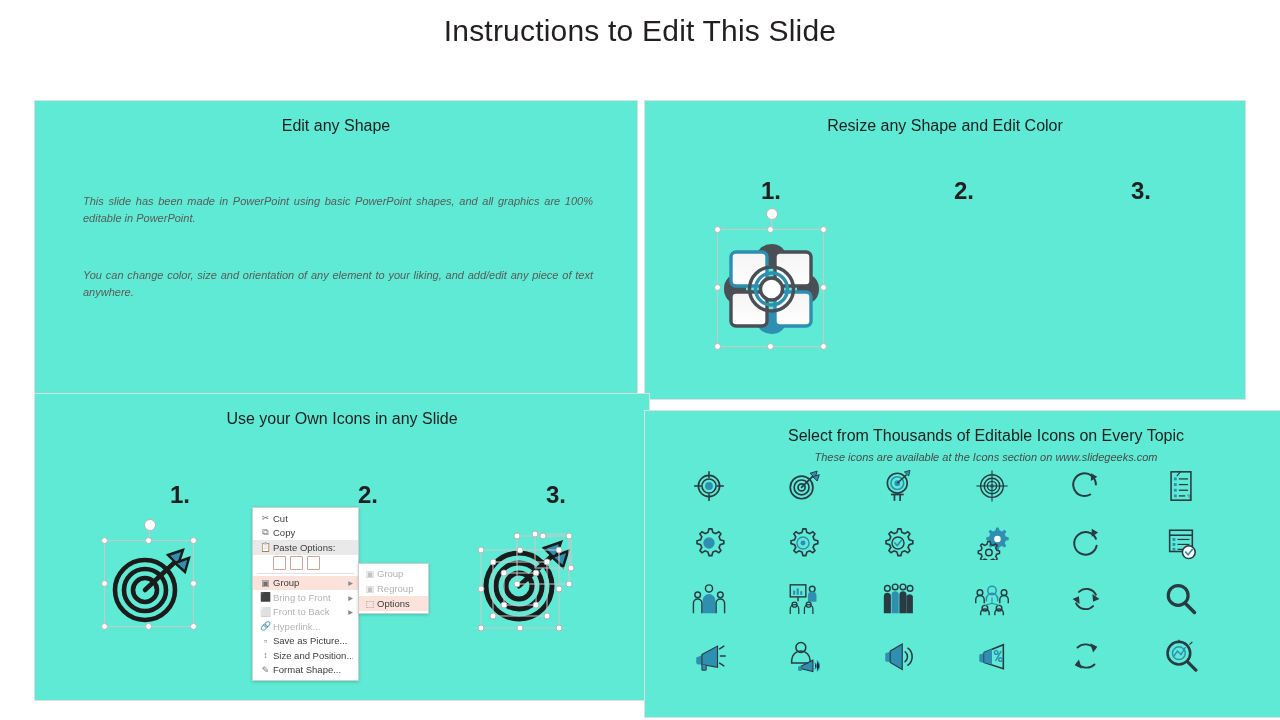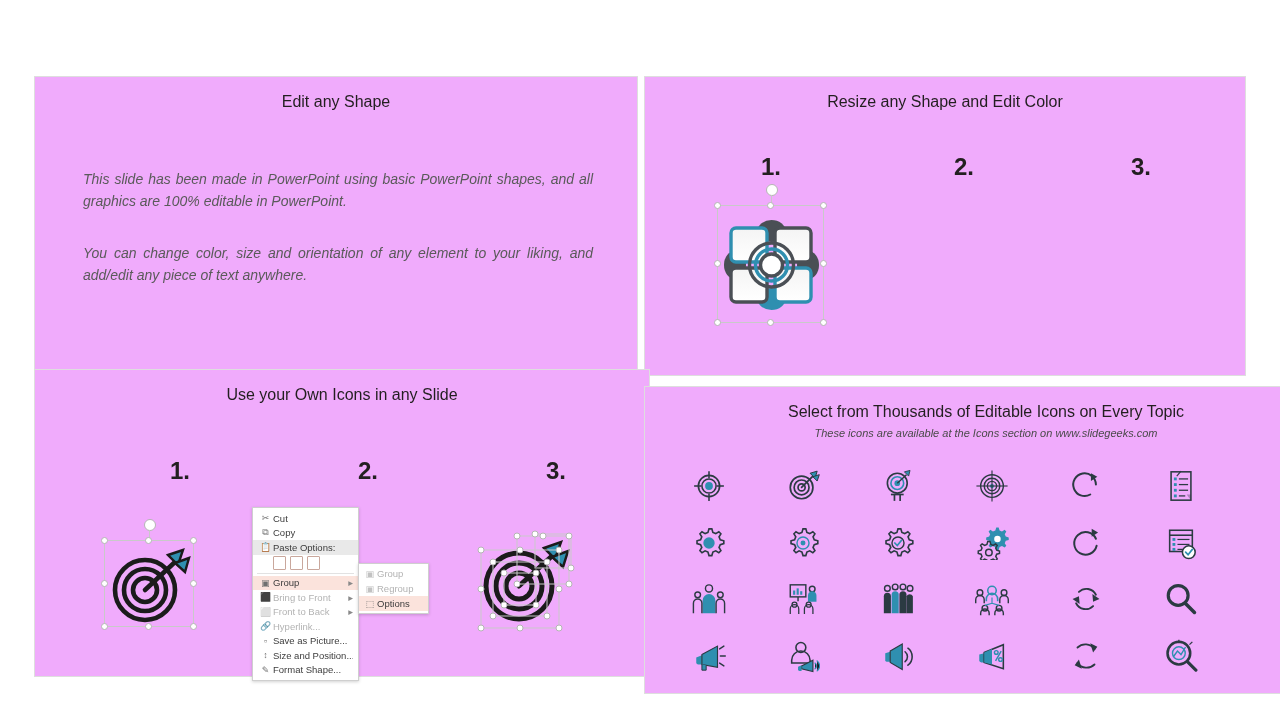--- a/index.html
+++ b/index.html
@@ -15,42 +15,43 @@
   .slide-title{
     position:absolute;left:0;top:14px;width:1280px;
     text-align:center;
     font-size:30px;font-weight:400;color:#231f20;
     letter-spacing:.2px;
   }
 
   
   .panel{
     position:absolute;
-    background:#f0abfc;
+    background:#5eead4;
     border:1px solid #dedede;
     box-sizing:border-box;
+    margin-top:24px;
   }
   #panel-tl{left:34px;  top:76px;  width:604px; height:300px;}
   #panel-tr{left:644px; top:76px;  width:602px; height:300px;padding-left:16px;}
   #panel-bl{left:34px;  top:369px; width:616px; height:308px;}
   #panel-br{left:644px; top:386px; width:684px; height:308px;}
 
   .panel-title{
     position:absolute;left:0;right:0;top:16px;
     text-align:center;font-size:16px;font-weight:400;color:#231f20;
   }
   .panel-sub{
     position:absolute;left:0;right:0;top:40px;
     text-align:center;font-size:11px;font-style:italic;color:#4a4a4a;
   }
 
   
   .body-copy{
     position:absolute;left:48px;right:44px;
-    font-size:14px;font-style:italic;color:#5a5a5a;
+    font-size:11px;font-style:italic;color:#5a5a5a;
     line-height:1.55;text-align:justify;
   }
   #copy-1{top:92px;}
   #copy-2{top:166px;}
 
   
   .step-num{
     position:absolute;font-size:24px;font-weight:bold;color:#231f20;
     text-align:center;width:60px;
   }
@@ -117,20 +118,21 @@
   .gi{display:flex;align-items:center;justify-content:center;}
   .gi svg{display:block;}
 
   .tgt-wrap{position:absolute;}
 </style>
 </head>
 <body>
 
 <div class="slide">
 
+  <div class="slide-title">Instructions to Edit This Slide</div>
 
   <div class="panel" id="panel-tl">
     <div class="panel-title">Edit any Shape</div>
     <div class="body-copy" id="copy-1">This slide has been made in PowerPoint using basic PowerPoint shapes, and all graphics are 100% editable in PowerPoint.</div>
     <div class="body-copy" id="copy-2">You can change color, size and orientation of any element to your liking, and add/edit any piece of text anywhere.</div>
   </div>
 
   <div class="panel" id="panel-tr">
     <div class="panel-title">Resize any Shape and Edit Color</div>
 

